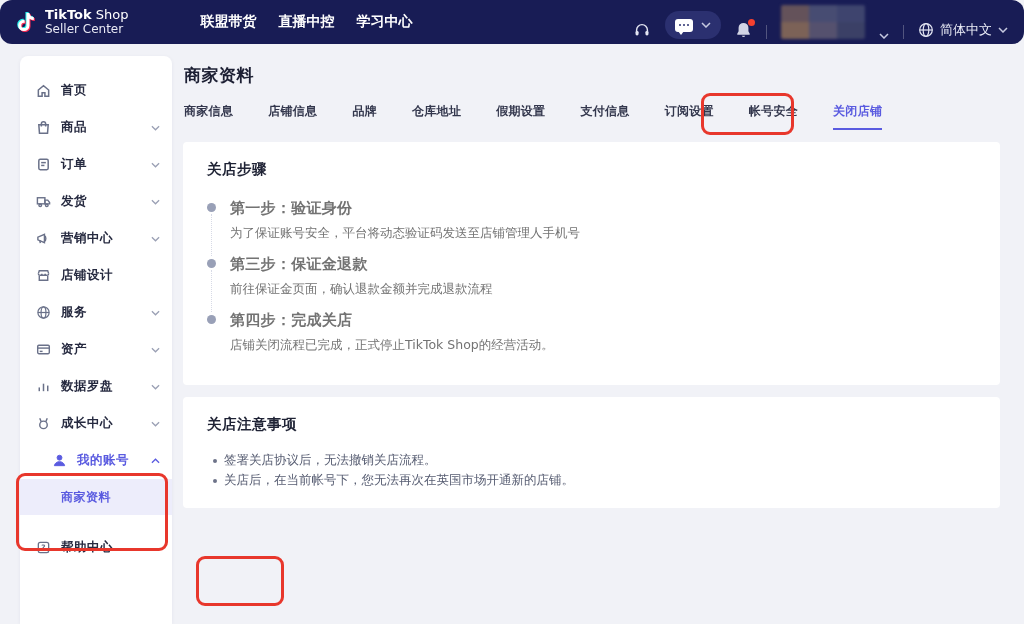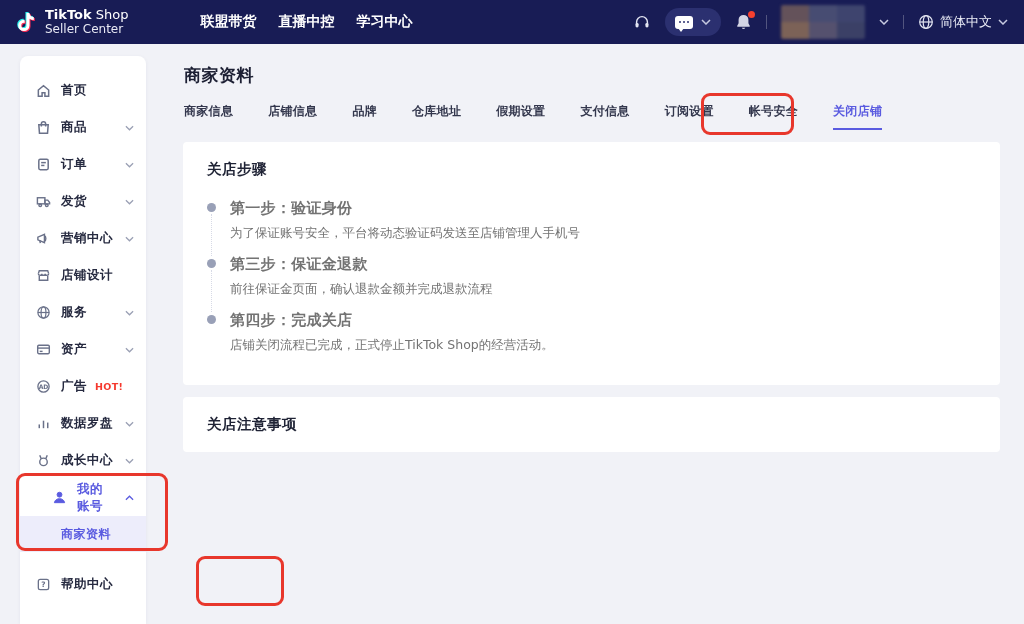--- a/index.html
+++ b/index.html
@@ -8,35 +8,35 @@
     width:1024px; height:624px;
     font-family:"DejaVu Sans","Liberation Sans",sans-serif;
     background:#f1f2f7; position:relative; overflow:hidden;
     color:#23263a;
   }
 
   
   .topnav {
     position:absolute; top:0; left:0; width:1024px; height:44px;
     background:#181c55; display:flex; align-items:center;
-    padding:0 16px 0 14px; color:#fff; z-index:5;
+    padding:0 16px 0 14px; color:#fff; z-index:5;border-radius:12px;
   }
   .logo { display:flex; align-items:center; gap:7px; }
   .logo-note { position:relative; width:24px; height:26px; }
   .logo-note svg { position:absolute; top:0; left:0; }
   .logo-note .c1 { fill:#25f4ee; transform:translate(-1px,-1px); }
   .logo-note .c2 { fill:#fe2c55; transform:translate(1px,1px); }
   .logo-note .c3 { fill:#ffffff; }
   .logo-text { line-height:1.1; }
   .logo-line1 { font-size:13px; color:#fff; }
   .logo-line1 b { font-weight:800; }
   .logo-line2 { font-size:12px; color:#e9eaf5; }
   .nav-menu { display:flex; gap:22px; margin-left:72px; }
   .nav-menu-item { font-size:14px; font-weight:700; color:#ffffff; cursor:pointer; }
-  .nav-right { margin-left:auto; display:flex; align-items:center; gap:14px; }
+  .nav-right { margin-left:auto; display:flex; align-items:flex-end; gap:14px; }
   .nav-icon-btn { display:flex; align-items:center; justify-content:center; cursor:pointer; }
   .chat-pill {
     display:flex; align-items:center; gap:8px; background:#2b3070;
     border-radius:15px; height:28px; padding:0 10px; cursor:pointer;
   }
   .chat-bubble { position:relative; width:18px; height:13px; background:#fff; border-radius:3px;
     display:flex; align-items:center; justify-content:center; gap:2px; }
   .chat-bubble::after { content:""; position:absolute; left:3px; bottom:-3px;
     border-left:3px solid transparent; border-right:3px solid transparent; border-top:4px solid #fff; }
   .chat-bubble i { width:2px; height:2px; border-radius:50%; background:#2b3070; display:block; }
@@ -50,21 +50,21 @@
   }
   .avatar-blur i { display:block; }
   .avatar-blur i:nth-child(1){background:#64525a;} .avatar-blur i:nth-child(2){background:#474c72;}
   .avatar-blur i:nth-child(3){background:#3e446e;} .avatar-blur i:nth-child(4){background:#7c6257;}
   .avatar-blur i:nth-child(5){background:#55516e;} .avatar-blur i:nth-child(6){background:#3b4066;}
   .lang { display:flex; align-items:center; gap:6px; cursor:pointer; }
   .lang-label { font-size:13px; color:#eceef8; }
 
   
   .sidebar {
-    position:absolute; left:20px; top:56px; width:126px; height:568px;
+    position:absolute; left:20px; top:56px; width:152px; height:568px;
     background:#fff; border-radius:8px 8px 0 0;
     box-shadow:0 1px 4px rgba(30,34,90,0.06);
     padding-top:16px; z-index:2;
   }
   .side-item {
     height:37px; display:flex; align-items:center; gap:10px;
     padding:0 12px 0 15px; cursor:pointer; font-size:12.5px; font-weight:700; color:#262a40;
   }
   .side-item .sicon { width:16px; height:16px; display:flex; align-items:center; justify-content:center; flex:none; }
   .side-item .sicon svg { stroke:#6a7189; }
@@ -310,30 +310,20 @@
         </svg>
     </span>
     <span class="slabel">资产</span>
     <span class="chev">
         <svg width="9" height="6" viewBox="0 0 10 6">
           <polyline points="1,1 5,5 9,1" fill="none" stroke="#9aa0b4" stroke-width="1.4"></polyline>
         </svg>
       </span>
   </div>
 
-  <div class="side-item">
-    <span class="sicon">
-      <svg width="15" height="15" viewBox="0 0 16 16" fill="none" stroke-width="1.4">
-          <circle cx="8" cy="8" r="6"></circle>
-          <text x="8" y="10.6" text-anchor="middle" font-size="6.5" font-weight="bold" fill="#6a7189" stroke="none">AD</text>
-        </svg>
-    </span>
-    <span class="slabel" style="flex:none;">广告</span>
-    <span class="hot-badge">HOT!</span>
-  </div>
 
   <div class="side-item">
     <span class="sicon">
       <svg width="15" height="15" viewBox="0 0 16 16" fill="none" stroke-width="1.6">
           <line x1="3.5" y1="13" x2="3.5" y2="9"></line>
           <line x1="8" y1="13" x2="8" y2="5"></line>
           <line x1="12.5" y1="13" x2="12.5" y2="7"></line>
         </svg>
     </span>
     <span class="slabel">数据罗盘</span>
@@ -423,19 +413,23 @@
         <span class="step-dot"></span>
         <div class="step-title">第四步：完成关店</div>
         <div class="step-desc">店铺关闭流程已完成，正式停止TikTok Shop的经营活动。</div>
       </div>
 
     </div>
   </div>
 
   <div class="card">
     <div class="card-title">关店注意事项</div>
+    <ul class="notes-list">
+      <li>签署关店协议后，无法撤销关店流程。</li>
+      <li>关店后，在当前帐号下，您无法再次在英国市场开通新的店铺。</li>
+    </ul>
 
   </div>
 </div>
 
 <div class="anno" id="anno-tab"></div>
 <div class="anno" id="anno-sidebar"></div>
 <div class="anno" id="anno-button"></div>
 
 </body></html>

